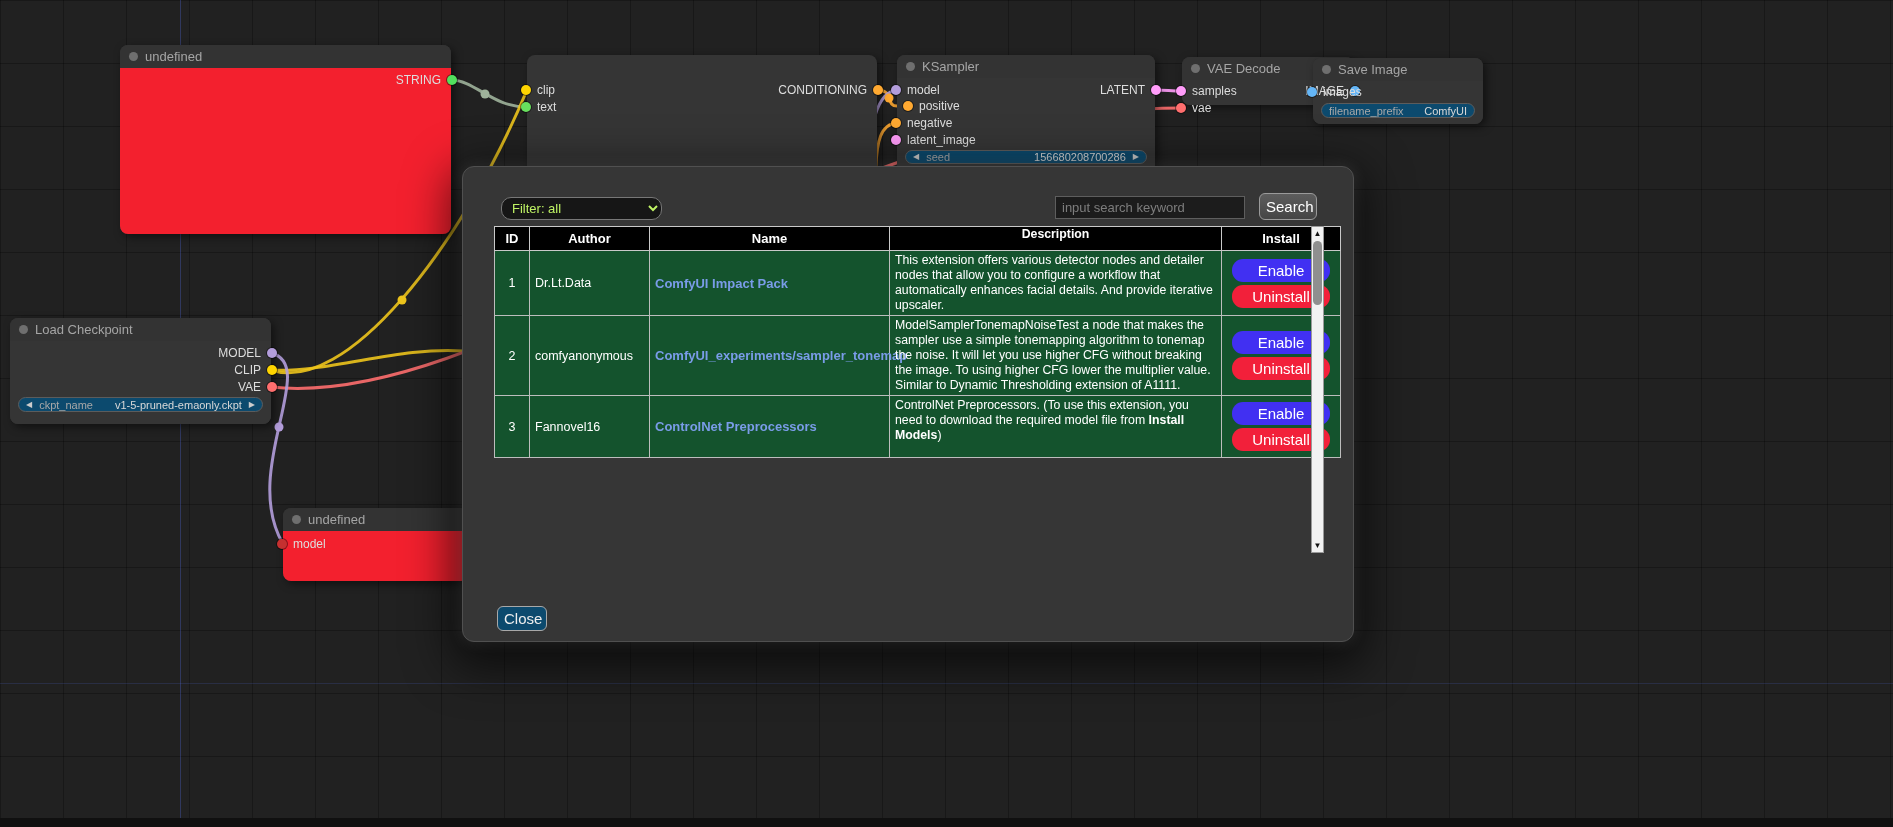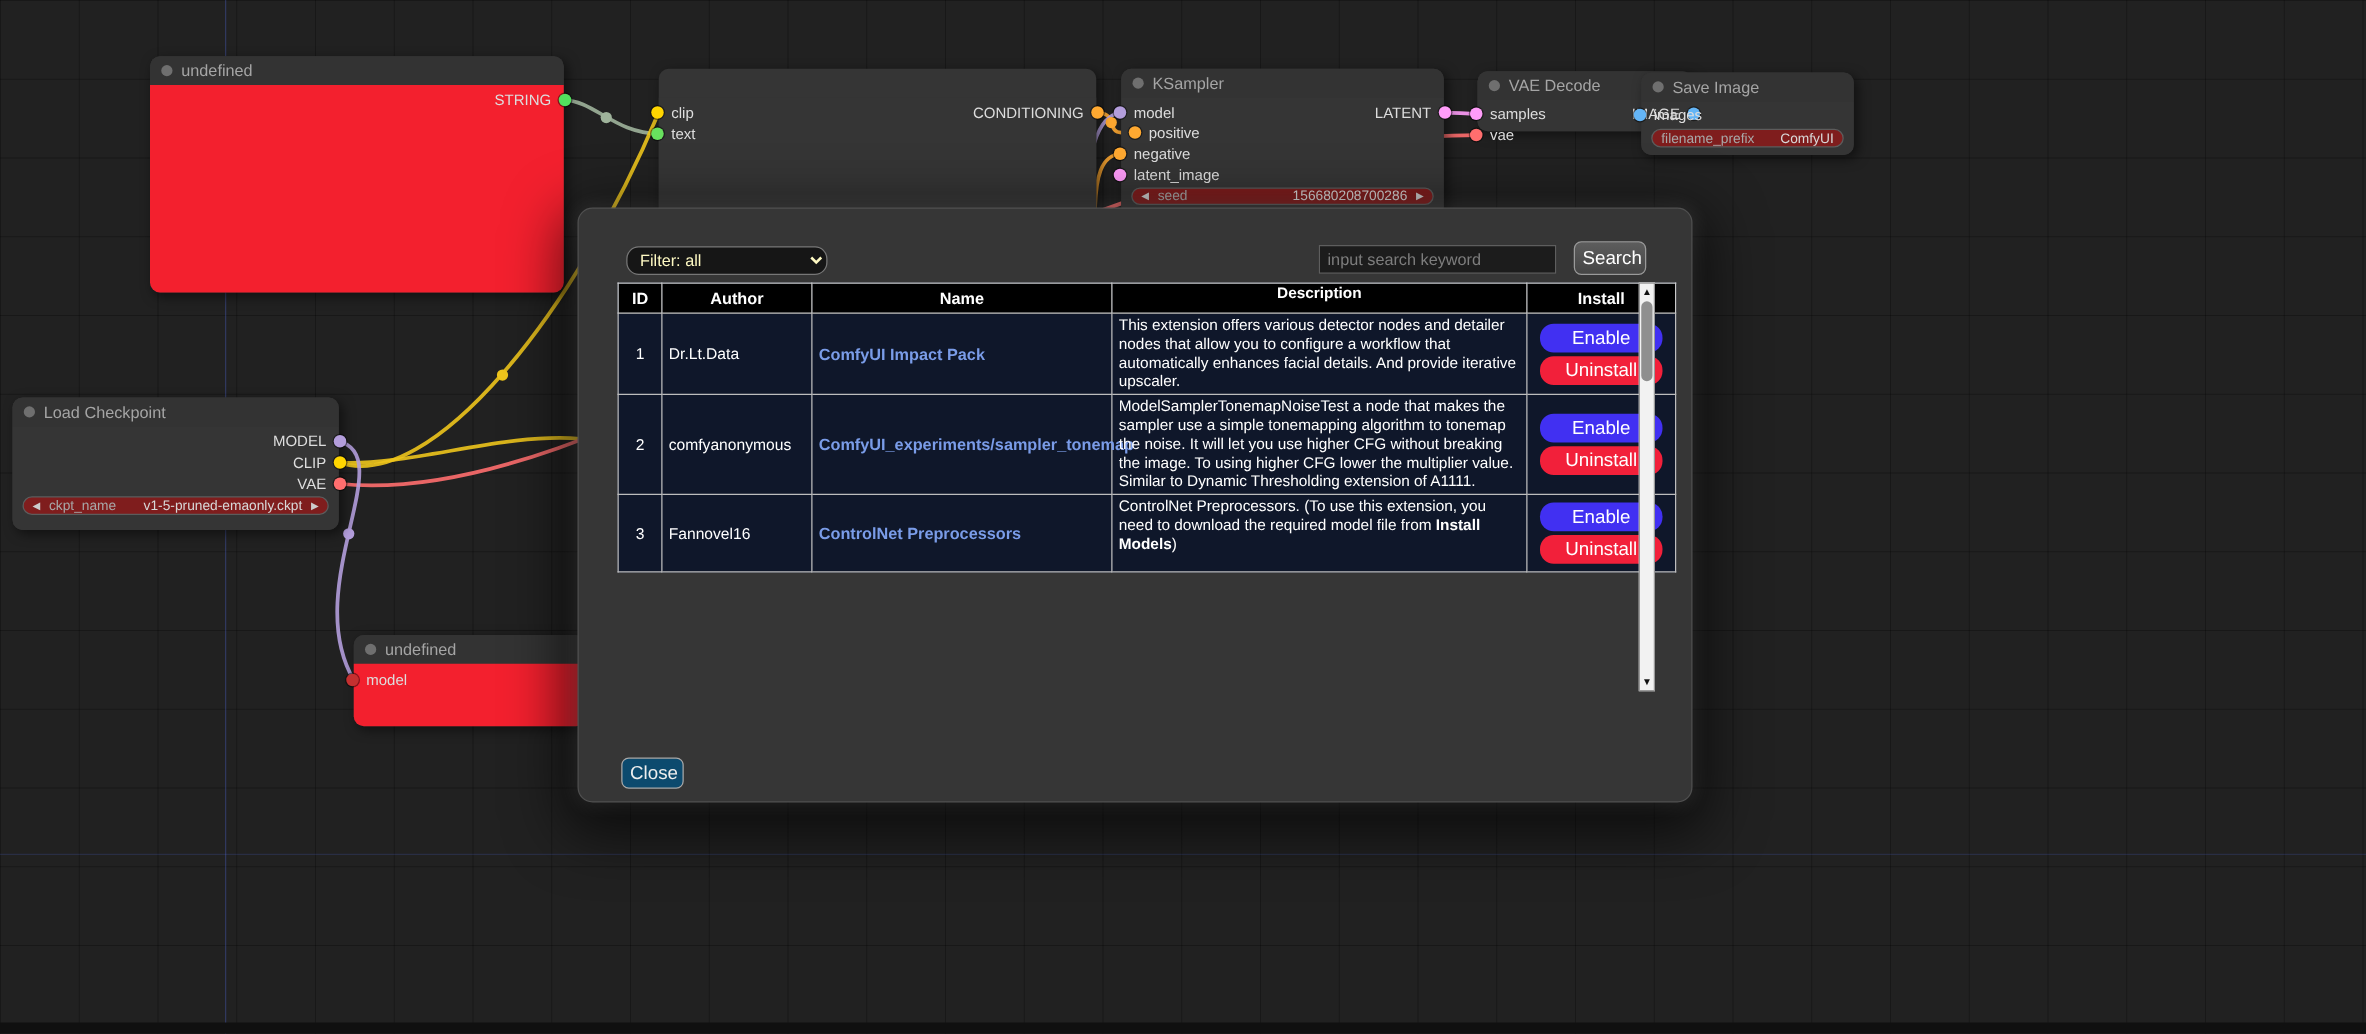--- a/index.html
+++ b/index.html
@@ -34,51 +34,51 @@
   }
   .collapse-dot{width:9px;height:9px;border-radius:50%;background:#6f6f6f;flex:0 0 auto;}
   .node-body{position:absolute;left:0;right:0;top:23px;bottom:0;background:#353535;border-radius:0 0 8px 8px;}
   .node-body.error{background:var(--error-node,#f3202e);}
   .slot{position:absolute;height:14px;display:flex;align-items:center;gap:6px;font-size:12px;color:#ddd;z-index:3;white-space:nowrap;}
   .slot.input{left:-6px;}
   .slot.output{right:-6px;}
   .slot-dot{width:10px;height:10px;border-radius:50%;box-shadow:0 0 0 1px rgba(0,0,0,0.45);flex:0 0 auto;}
   .widget{
     position:absolute;left:8px;right:8px;box-sizing:border-box;
-    background:#7f1d1d;border:1px solid #5c5c5c;border-radius:8px;
+    background:#0c4a6e;border:1px solid #5c5c5c;border-radius:8px;
     display:flex;align-items:center;gap:7px;padding:0 7px;
     font-size:11px;color:#999;z-index:3;white-space:nowrap;overflow:hidden;
   }
   .warrow{font-size:8px;color:#ccc;line-height:1;}
   .wlabel{color:#a8a8a8;}
   .wvalue{margin-left:auto;color:#d8d8d8;}
   
   #modal{
     position:absolute;left:462px;top:166px;width:890px;height:474px;z-index:10;
     background:#363636;border:1px solid #505050;border-radius:12px;
     box-shadow:0 0 14px 3px rgba(255,255,255,0.07), 0 14px 45px 12px rgba(0,0,0,0.62);
   }
   #filter-select{
     position:absolute;left:38px;top:30px;width:161px;height:23px;
-    background:#161616;color:#fef9c3;border:1px solid #777;border-radius:10px;
+    background:#161616;color:#bef264;border:1px solid #777;border-radius:10px;
     font-size:13px;padding:0 6px;font-family:inherit;
   }
   #search-input{
     position:absolute;left:592px;top:29px;width:176px;height:21px;
     background:#1c1c1c;border:1px solid #5e5e5e;color:#ddd;
     font-size:13px;padding:0 6px;font-family:inherit;
   }
   #search-input::placeholder{color:#7d7d7d;}
   #search-btn{
     position:absolute;left:796px;top:26px;width:58px;height:27px;
     background:linear-gradient(#5d5d5d,#454545);border:1px solid #9a9a9a;border-radius:6px;
     color:#fff;font-size:15px;font-family:inherit;cursor:pointer;
   }
   #table-wrap{position:absolute;left:31px;top:59px;width:817px;}
-  table{border-collapse:collapse;table-layout:fixed;width:817px;background:#0f172a;color:#fff;}
+  table{border-collapse:collapse;table-layout:fixed;width:817px;background:#14532d;color:#fff;}
   th{
     background:#000;color:#fff;font-size:13px;font-weight:bold;height:17px;
     border:1px solid #c9c9c9;padding:0 2px;text-align:center;
   }
   td{border:1px solid #bdbdbd;font-size:12.5px;padding:2px 5px;vertical-align:middle;}
   .col-id{width:30px;text-align:center;}
   .col-author{width:115px;}
   .col-name{width:235px;}
   .col-desc{width:327px;line-height:15px;vertical-align:top;font-size:12.3px;}
   .col-install{width:110px;text-align:center;padding:3px 4px;}

